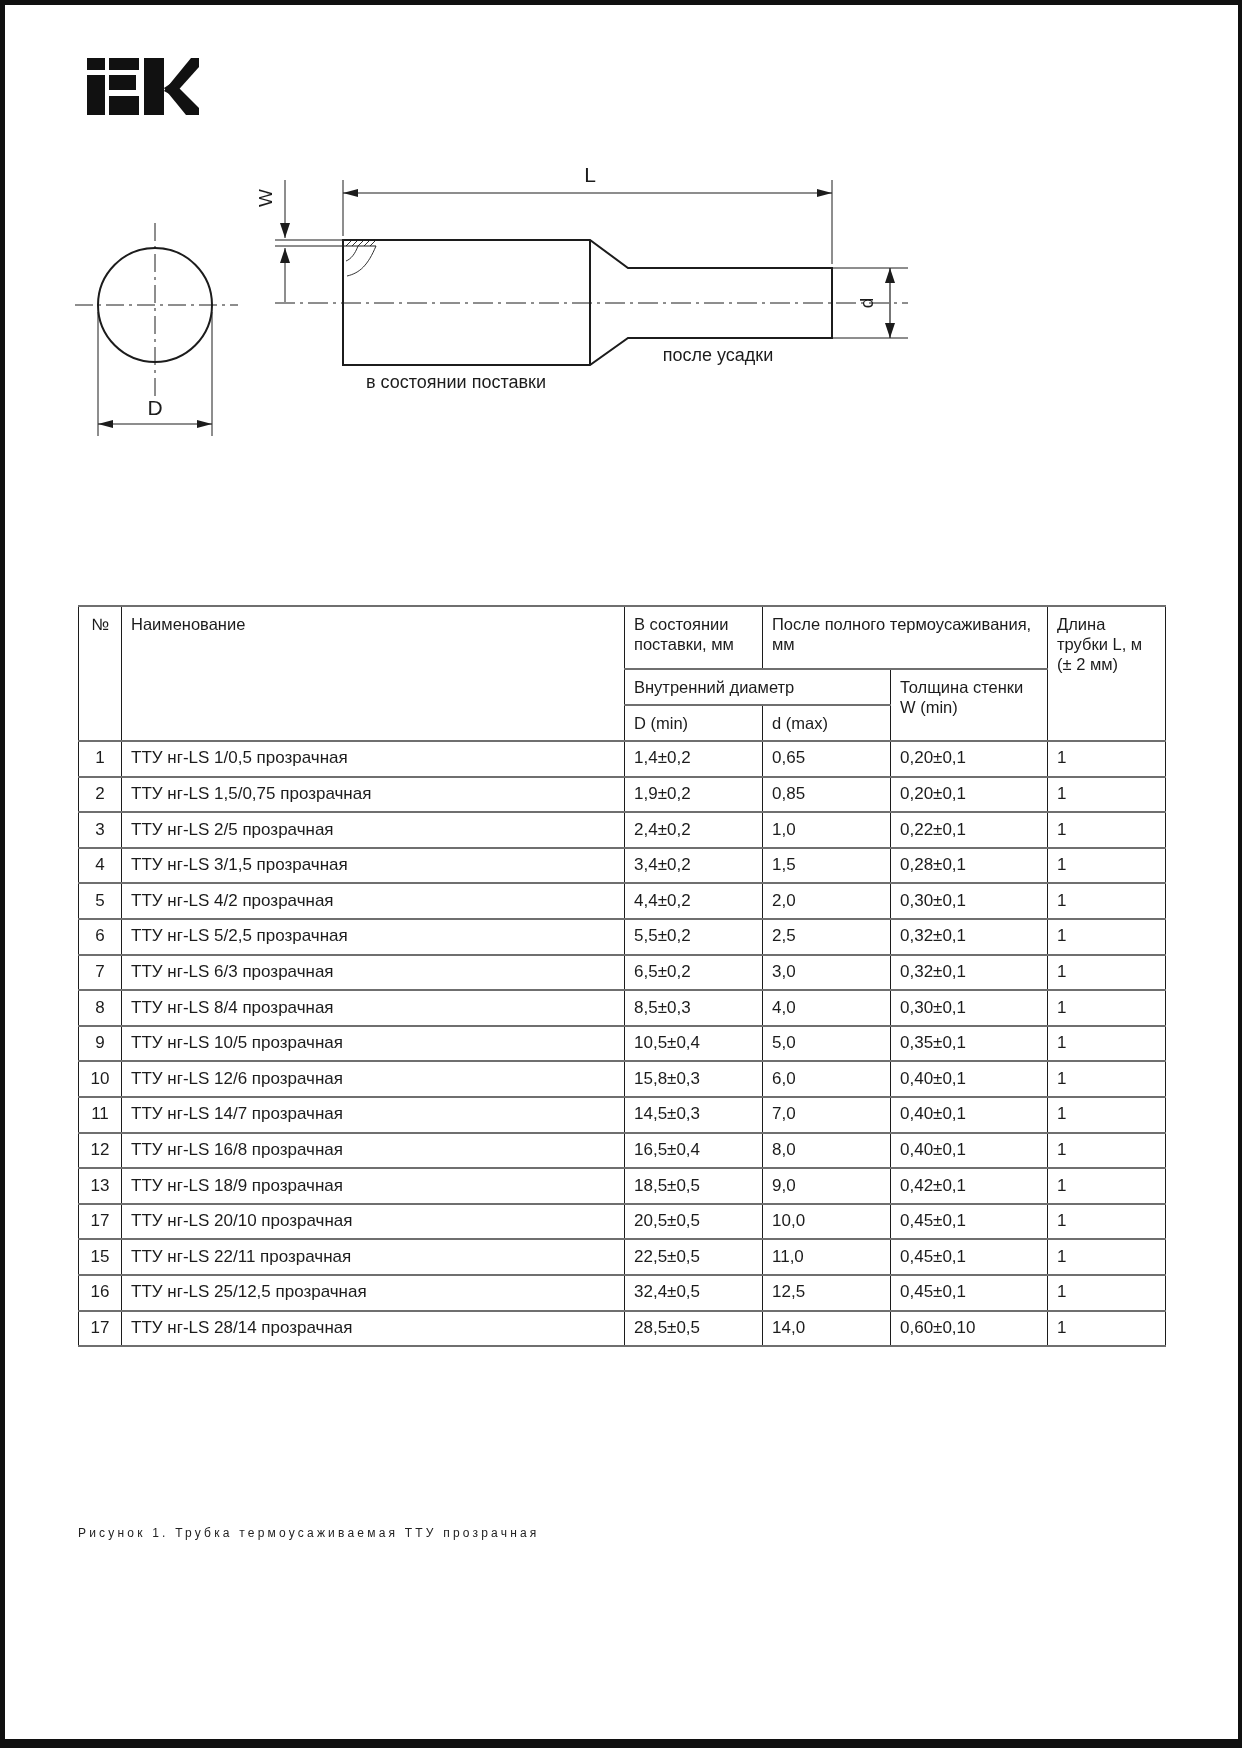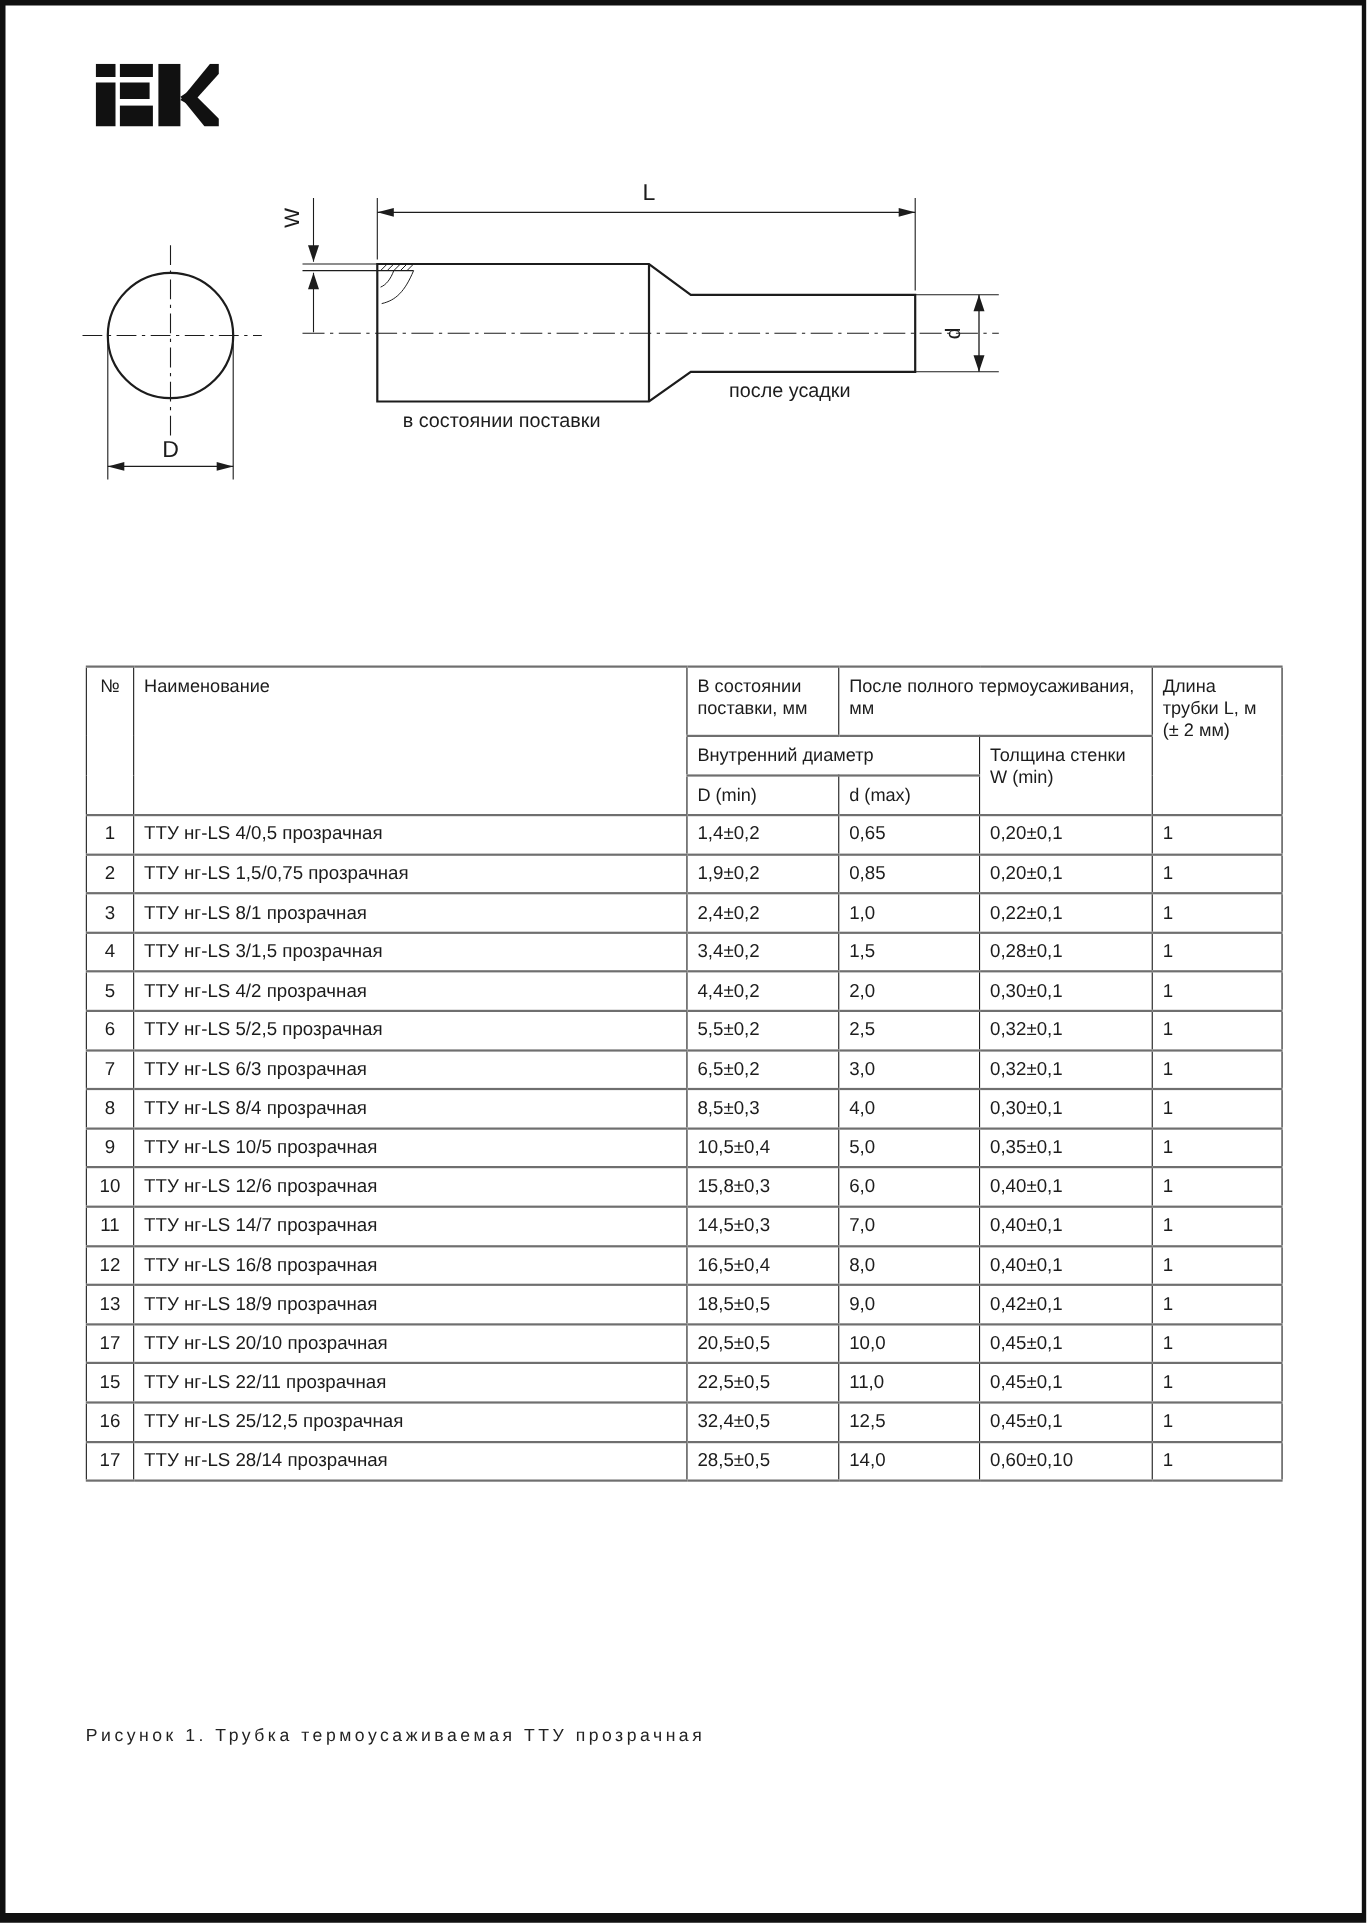--- a/index.html
+++ b/index.html
@@ -32,22 +32,22 @@
   }
   .spec-table th { vertical-align:top; padding-top:7px; font-size:16.5px; }
   .spec-table td { vertical-align:middle; }
   .spec-table .c-num { text-align:center; padding-left:2px; padding-right:2px; }
   .spec-table tr.h1 { height:63px; }
   .spec-table tr.h2 { height:36px; }
   .spec-table tr.h3 { height:36px; }
   .spec-table tbody tr { height:35.6px; }
 
   .caption {
-    position:absolute; left:78px; top:1570px;
-    font-size:16px; letter-spacing:3.2px; color:#222; white-space:nowrap;
+    position:absolute; left:78px; top:1526px;
+    font-size:12px; letter-spacing:3.2px; color:#222; white-space:nowrap;
   }
 </style>
 </head>
 <body>
 
 <div class="page">
   <div class="frame"></div>
 
   <div class="logo" aria-label="IEK">
     <svg width="112" height="57" viewBox="0 0 112 57">
@@ -136,37 +136,37 @@
         <th rowspan="2">Толщина стенки W (min)</th>
       </tr>
       <tr class="h3">
         <th>D (min)</th>
         <th>d (max)</th>
       </tr>
     </thead>
     <tbody>
         <tr>
           <td class="c-num">1</td>
-          <td>ТТУ нг-LS 4/0,5 прозрачная</td>
+          <td>ТТУ нг-LS 1/0,5 прозрачная</td>
           <td>1,4±0,2</td>
           <td>0,65</td>
           <td>0,20±0,1</td>
           <td>1</td>
         </tr>
         <tr>
           <td class="c-num">2</td>
           <td>ТТУ нг-LS 1,5/0,75 прозрачная</td>
           <td>1,9±0,2</td>
           <td>0,85</td>
           <td>0,20±0,1</td>
           <td>1</td>
         </tr>
         <tr>
           <td class="c-num">3</td>
-          <td>ТТУ нг-LS 8/1 прозрачная</td>
+          <td>ТТУ нг-LS 2/5 прозрачная</td>
           <td>2,4±0,2</td>
           <td>1,0</td>
           <td>0,22±0,1</td>
           <td>1</td>
         </tr>
         <tr>
           <td class="c-num">4</td>
           <td>ТТУ нг-LS 3/1,5 прозрачная</td>
           <td>3,4±0,2</td>
           <td>1,5</td>

